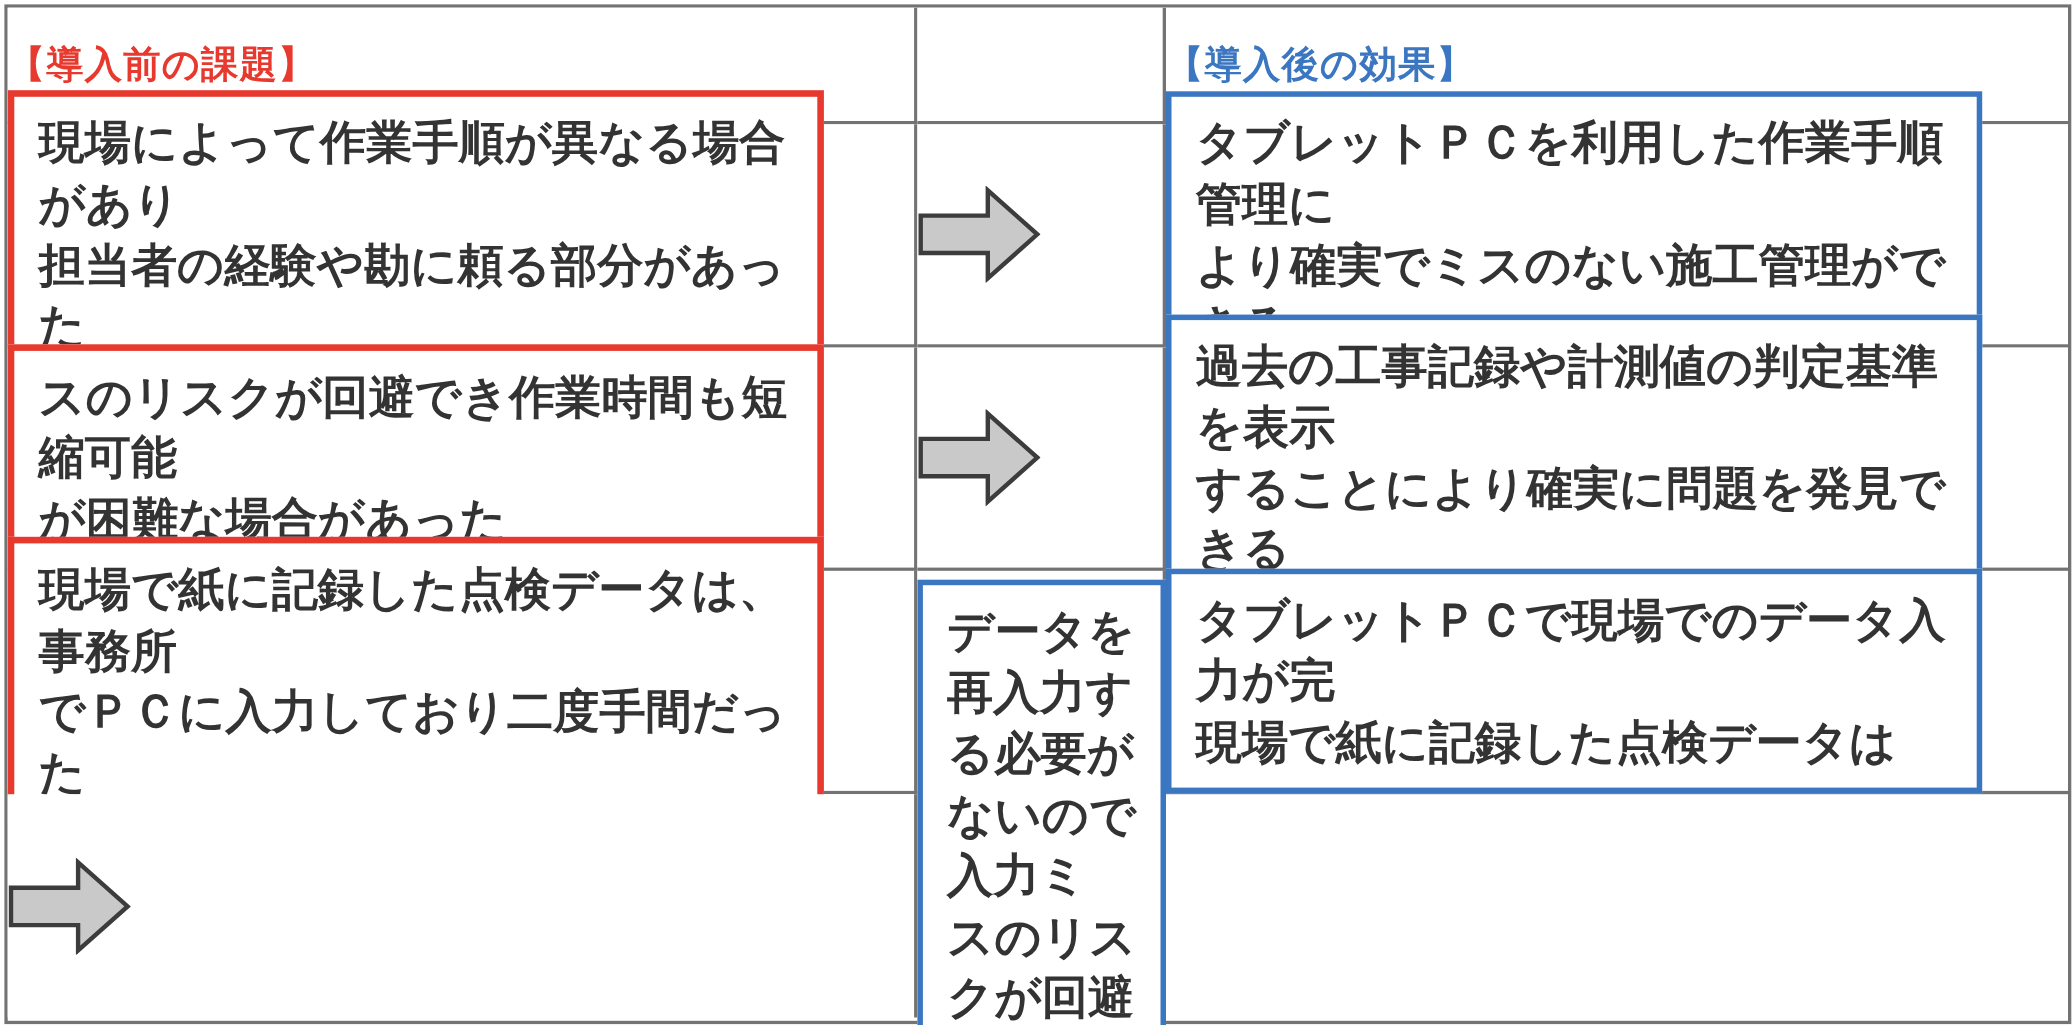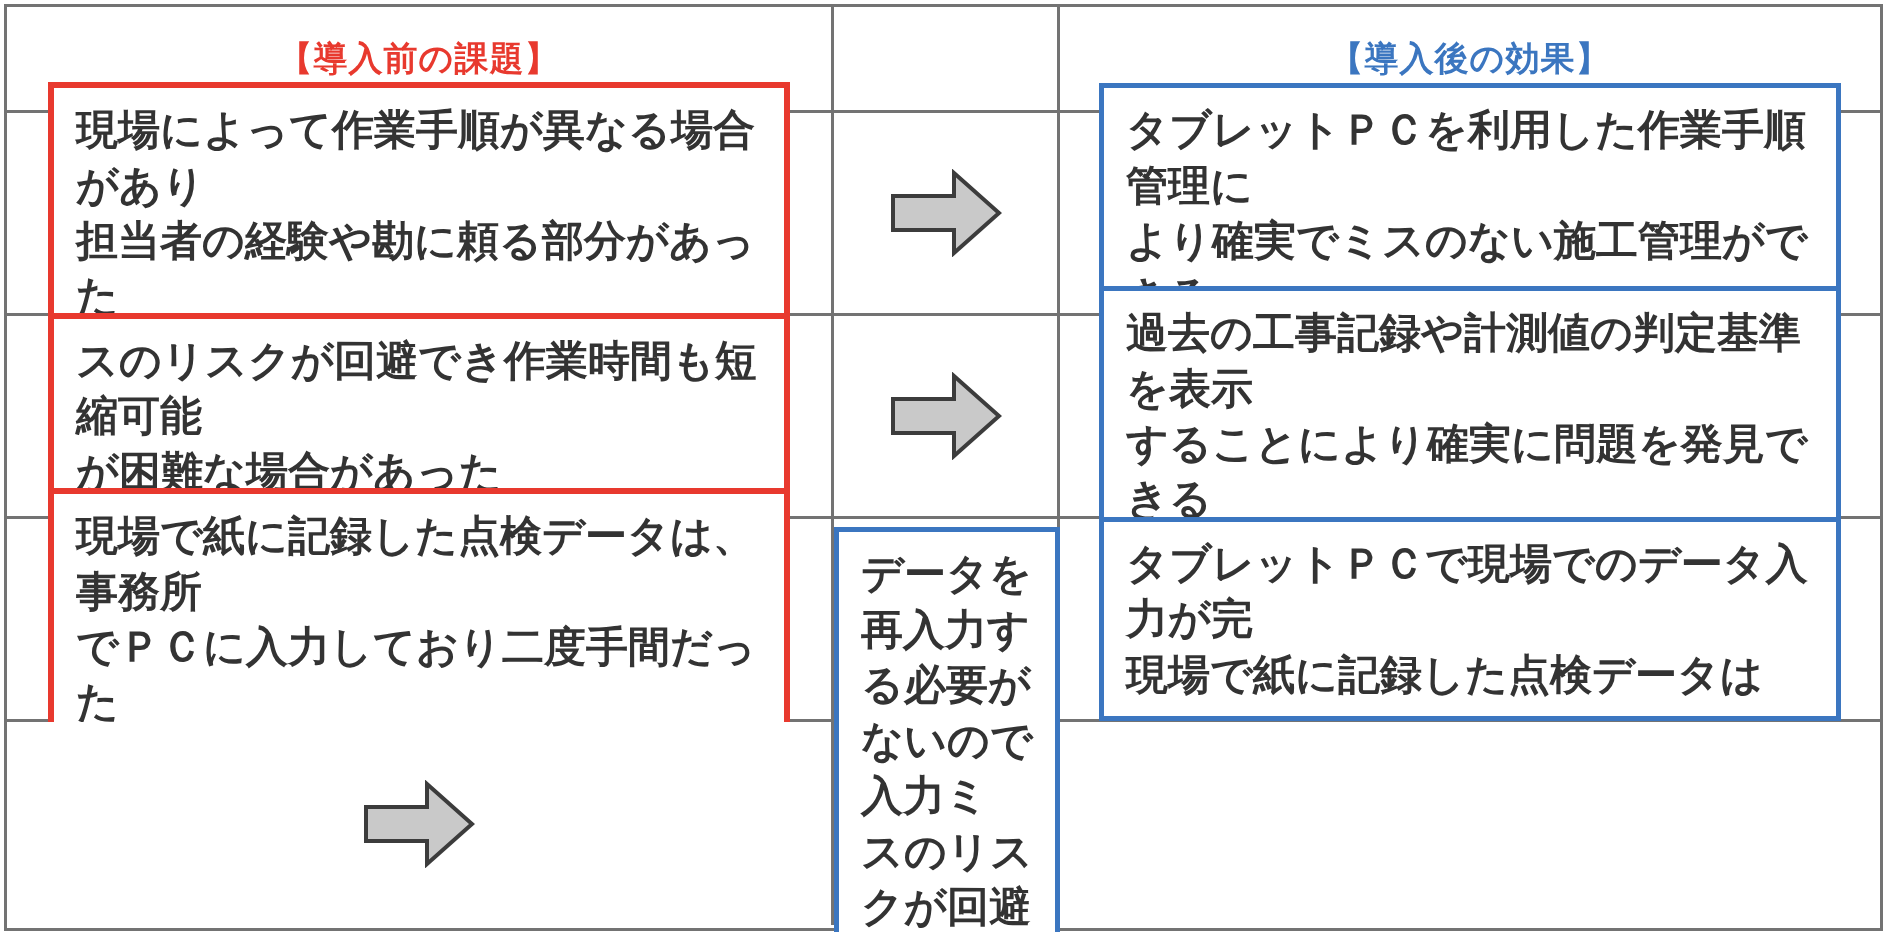--- a/index.html
+++ b/index.html
@@ -23,21 +23,20 @@
     height: 921px;
     border: 3px solid var(--grid-line, #737373);
     display: grid;
     grid-template-columns: 827px 226px 1fr;
     grid-template-rows: 106px repeat(4, 203px);
     background: #ffffff;
   }
   .cell {
     display: flex;
     align-items: center;
-    justify-content: center;
     border-right: 3px solid var(--grid-line, #737373);
     border-bottom: 3px solid var(--grid-line, #737373);
     background: #ffffff;
     box-sizing: border-box;
   }
   .cell.last-col { border-right: none; }
   .cell.last-row { border-bottom: none; }
   .hdr {
     font-size: 34px;
     font-weight: bold;

